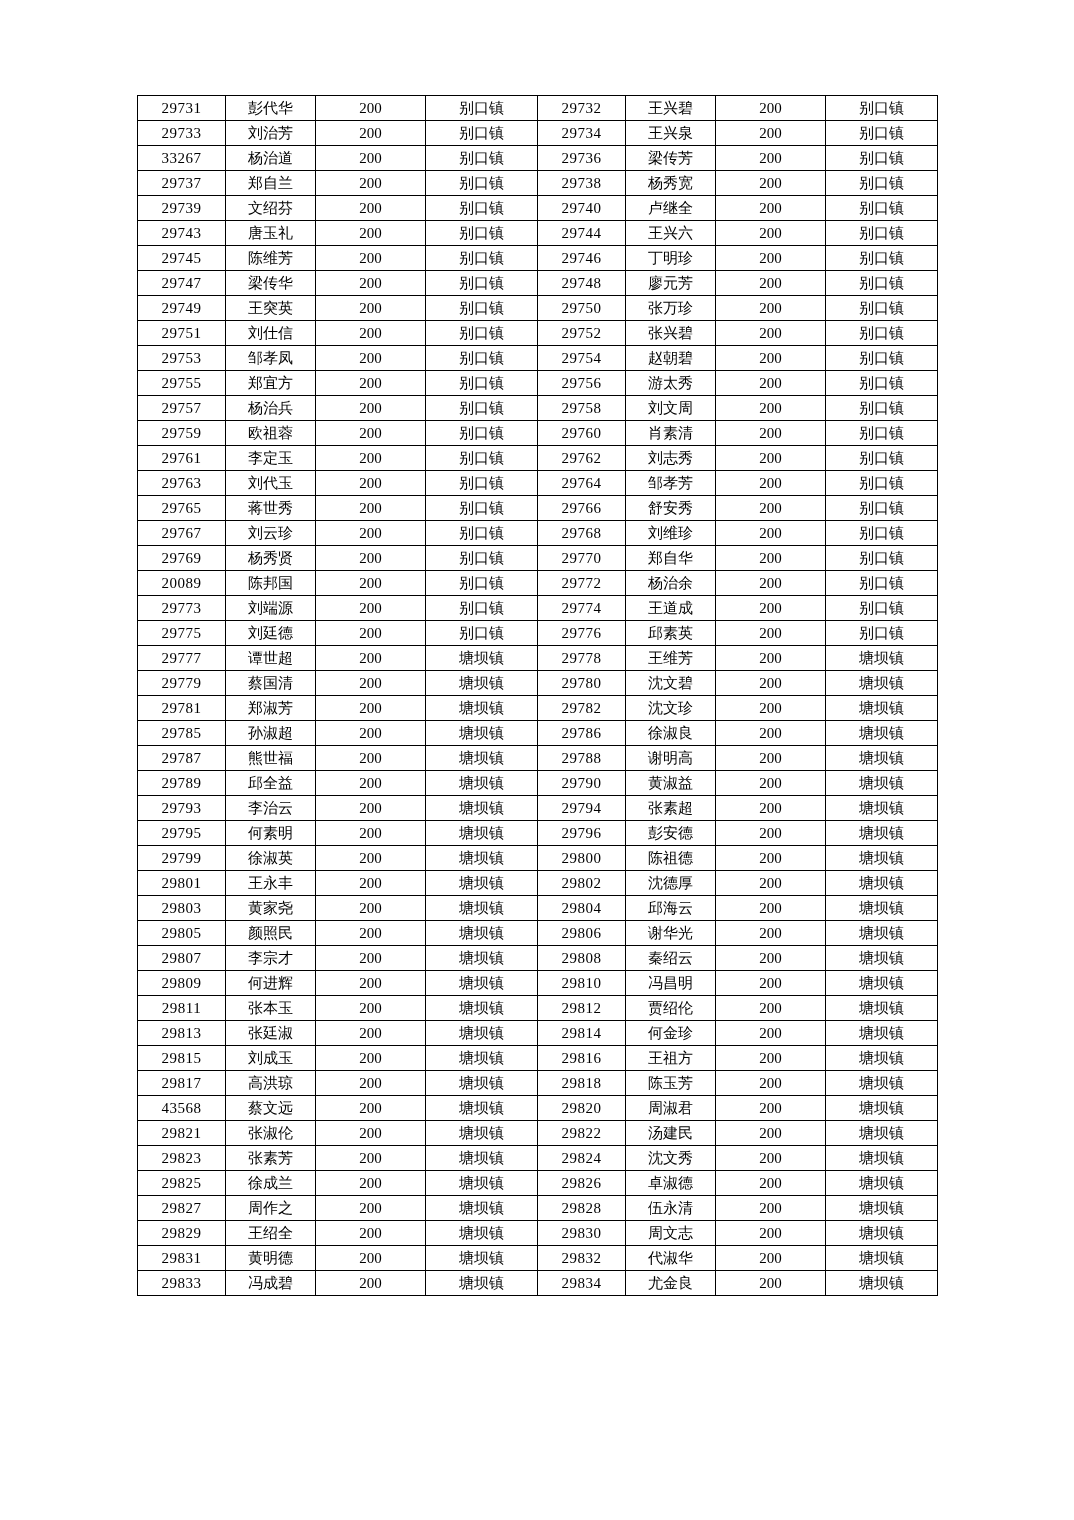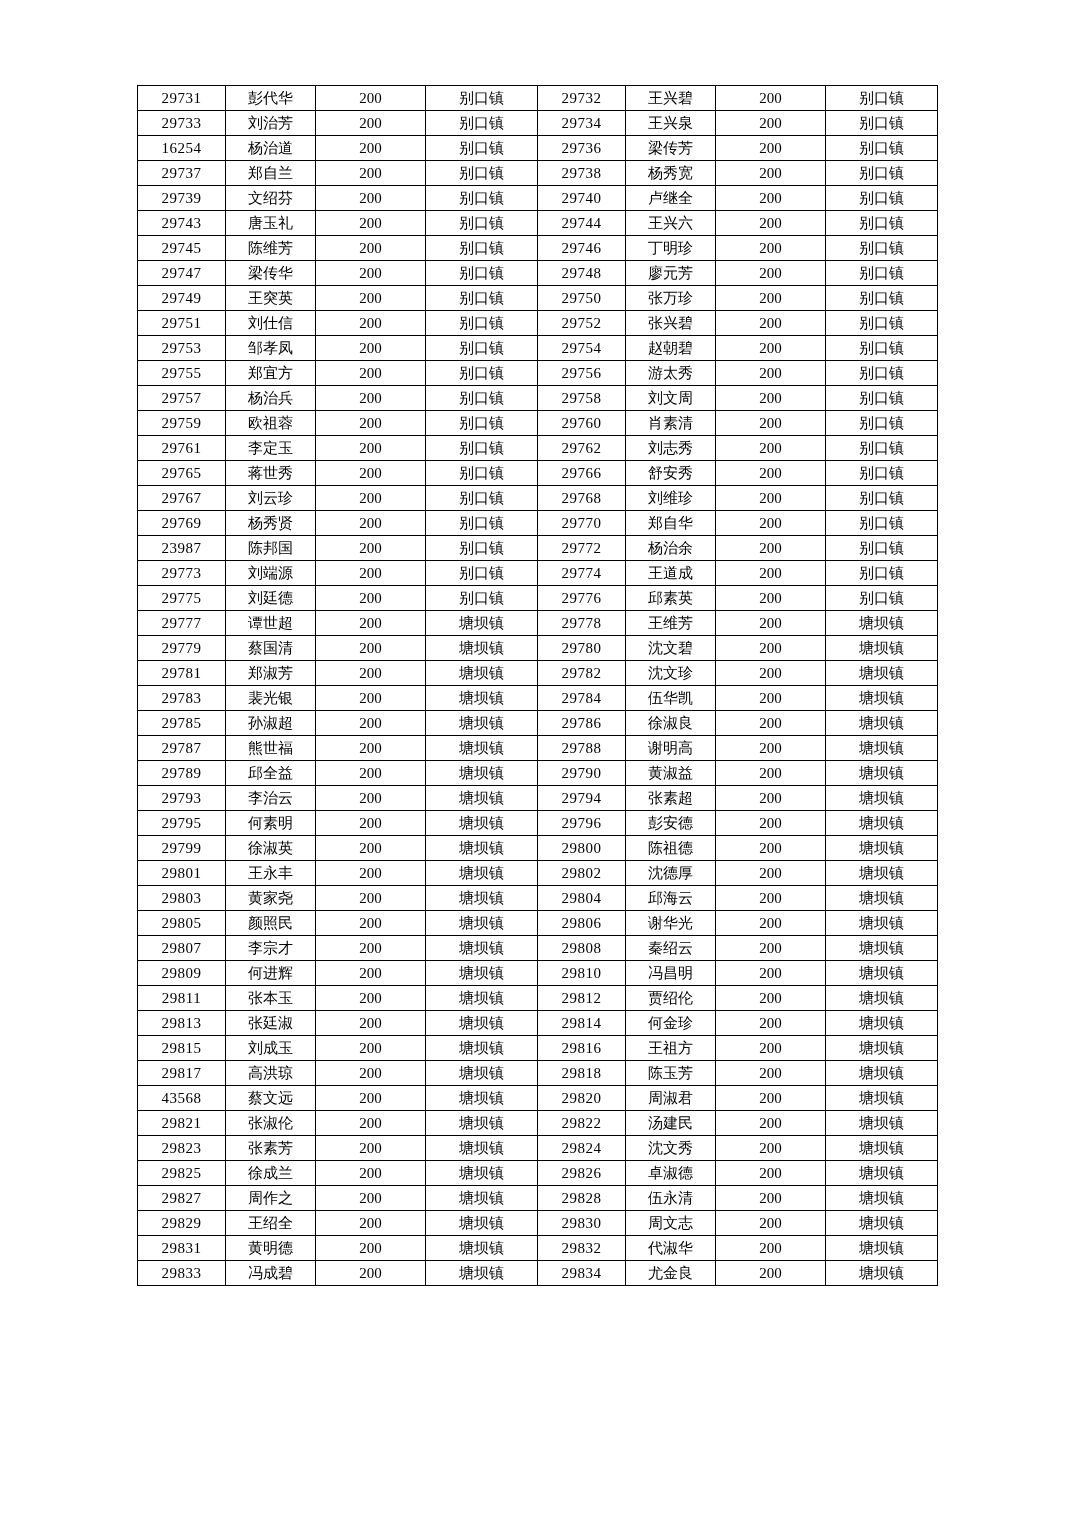--- a/index.html
+++ b/index.html
@@ -11,21 +11,21 @@
     position: relative;
     width: 1074px;
     height: 1520px;
     background: #ffffff;
     margin: 0 auto;
     overflow: hidden;
   }
   table.roster {
     position: absolute;
     left: 137px;
-    top: 85px;
+    top: 95px;
     border-collapse: collapse;
     table-layout: fixed;
     width: 800px;
     border-radius: 14px;
   }
   table.roster td {
     border: 1px solid #000000;
     height: 25px;
     text-align: center;
     vertical-align: middle;
@@ -60,21 +60,21 @@
           <td class="col-id">29733</td>
           <td class="col-name">刘治芳</td>
           <td class="col-amount">200</td>
           <td class="col-town">别口镇</td>
           <td class="col-id">29734</td>
           <td class="col-name">王兴泉</td>
           <td class="col-amount">200</td>
           <td class="col-town">别口镇</td>
         </tr>
         <tr>
-          <td class="col-id">16254</td>
+          <td class="col-id">33267</td>
           <td class="col-name">杨治道</td>
           <td class="col-amount">200</td>
           <td class="col-town">别口镇</td>
           <td class="col-id">29736</td>
           <td class="col-name">梁传芳</td>
           <td class="col-amount">200</td>
           <td class="col-town">别口镇</td>
         </tr>
         <tr>
           <td class="col-id">29737</td>
@@ -190,20 +190,30 @@
           <td class="col-id">29761</td>
           <td class="col-name">李定玉</td>
           <td class="col-amount">200</td>
           <td class="col-town">别口镇</td>
           <td class="col-id">29762</td>
           <td class="col-name">刘志秀</td>
           <td class="col-amount">200</td>
           <td class="col-town">别口镇</td>
         </tr>
         <tr>
+          <td class="col-id">29763</td>
+          <td class="col-name">刘代玉</td>
+          <td class="col-amount">200</td>
+          <td class="col-town">别口镇</td>
+          <td class="col-id">29764</td>
+          <td class="col-name">邹孝芳</td>
+          <td class="col-amount">200</td>
+          <td class="col-town">别口镇</td>
+        </tr>
+        <tr>
           <td class="col-id">29765</td>
           <td class="col-name">蒋世秀</td>
           <td class="col-amount">200</td>
           <td class="col-town">别口镇</td>
           <td class="col-id">29766</td>
           <td class="col-name">舒安秀</td>
           <td class="col-amount">200</td>
           <td class="col-town">别口镇</td>
         </tr>
         <tr>
@@ -220,21 +230,21 @@
           <td class="col-id">29769</td>
           <td class="col-name">杨秀贤</td>
           <td class="col-amount">200</td>
           <td class="col-town">别口镇</td>
           <td class="col-id">29770</td>
           <td class="col-name">郑自华</td>
           <td class="col-amount">200</td>
           <td class="col-town">别口镇</td>
         </tr>
         <tr>
-          <td class="col-id">23987</td>
+          <td class="col-id">20089</td>
           <td class="col-name">陈邦国</td>
           <td class="col-amount">200</td>
           <td class="col-town">别口镇</td>
           <td class="col-id">29772</td>
           <td class="col-name">杨治余</td>
           <td class="col-amount">200</td>
           <td class="col-town">别口镇</td>
         </tr>
         <tr>
           <td class="col-id">29773</td>
@@ -276,30 +286,20 @@
           <td class="col-amount">200</td>
           <td class="col-town">塘坝镇</td>
         </tr>
         <tr>
           <td class="col-id">29781</td>
           <td class="col-name">郑淑芳</td>
           <td class="col-amount">200</td>
           <td class="col-town">塘坝镇</td>
           <td class="col-id">29782</td>
           <td class="col-name">沈文珍</td>
-          <td class="col-amount">200</td>
-          <td class="col-town">塘坝镇</td>
-        </tr>
-        <tr>
-          <td class="col-id">29783</td>
-          <td class="col-name">裴光银</td>
-          <td class="col-amount">200</td>
-          <td class="col-town">塘坝镇</td>
-          <td class="col-id">29784</td>
-          <td class="col-name">伍华凯</td>
           <td class="col-amount">200</td>
           <td class="col-town">塘坝镇</td>
         </tr>
         <tr>
           <td class="col-id">29785</td>
           <td class="col-name">孙淑超</td>
           <td class="col-amount">200</td>
           <td class="col-town">塘坝镇</td>
           <td class="col-id">29786</td>
           <td class="col-name">徐淑良</td>

